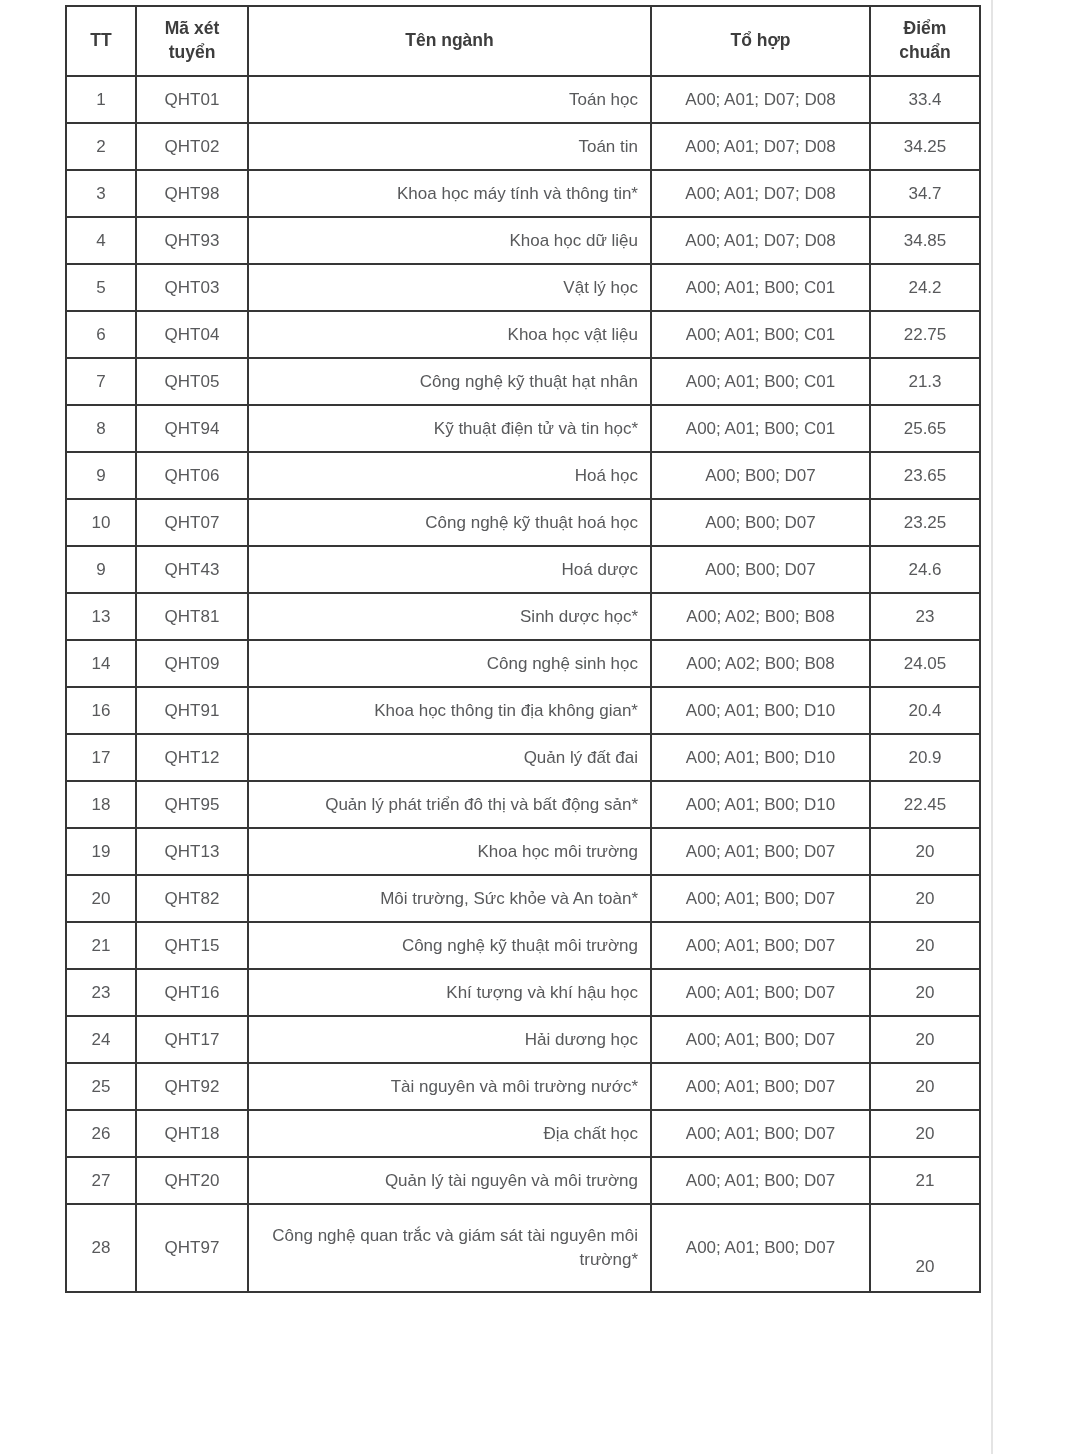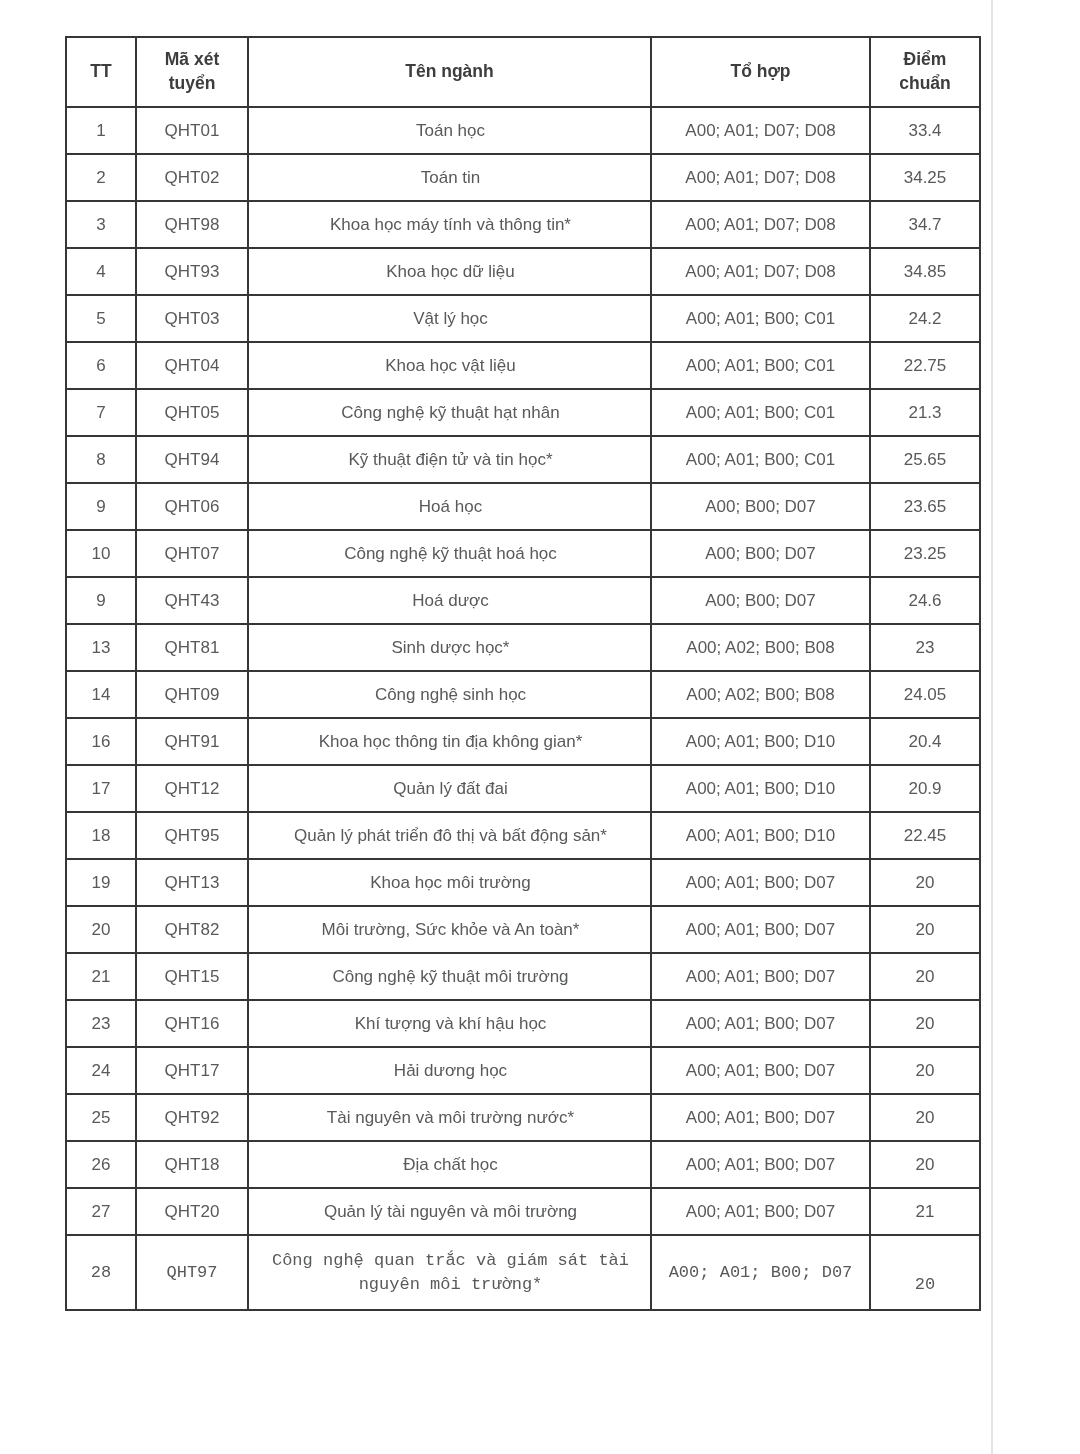--- a/index.html
+++ b/index.html
@@ -10,21 +10,21 @@
   body {
     width: 1080px;
     height: 1454px;
     position: relative;
     overflow: hidden;
     font-family: "Liberation Sans", sans-serif;
   }
   .table-wrap {
     position: absolute;
     left: 33px;
-    top: 36px;
+    top: 5px;
     padding-left: 32px;
   }
   table.scores {
     border-collapse: collapse;
     table-layout: fixed;
     width: 914px;
   }
   table.scores th,
   table.scores td {
     border: 2px solid #363636;
@@ -43,28 +43,27 @@
     font-size: 17px;
     color: #58595b;
     text-align: center;
     padding: 6px 6px;
     line-height: 1.4;
   }
   table.scores tbody tr {
     height: 47px;
   }
   table.scores td.col-name {
-    text-align: center;
+    text-align: right;
     padding-left: 14px;
     padding-right: 12px;
     margin-left: 45px;
   }
   table.scores tbody tr:last-child {
-    height: 75px;
-    font-family: Liberation Mono, monospace;
+    height: 88px;
   }
   table.scores tbody tr:last-child td.col-score {
     vertical-align: bottom;
     padding-bottom: 12px;
   }
   .edge-divider {
     position: absolute;
     left: 991px;
     top: 0;
     width: 2px;

